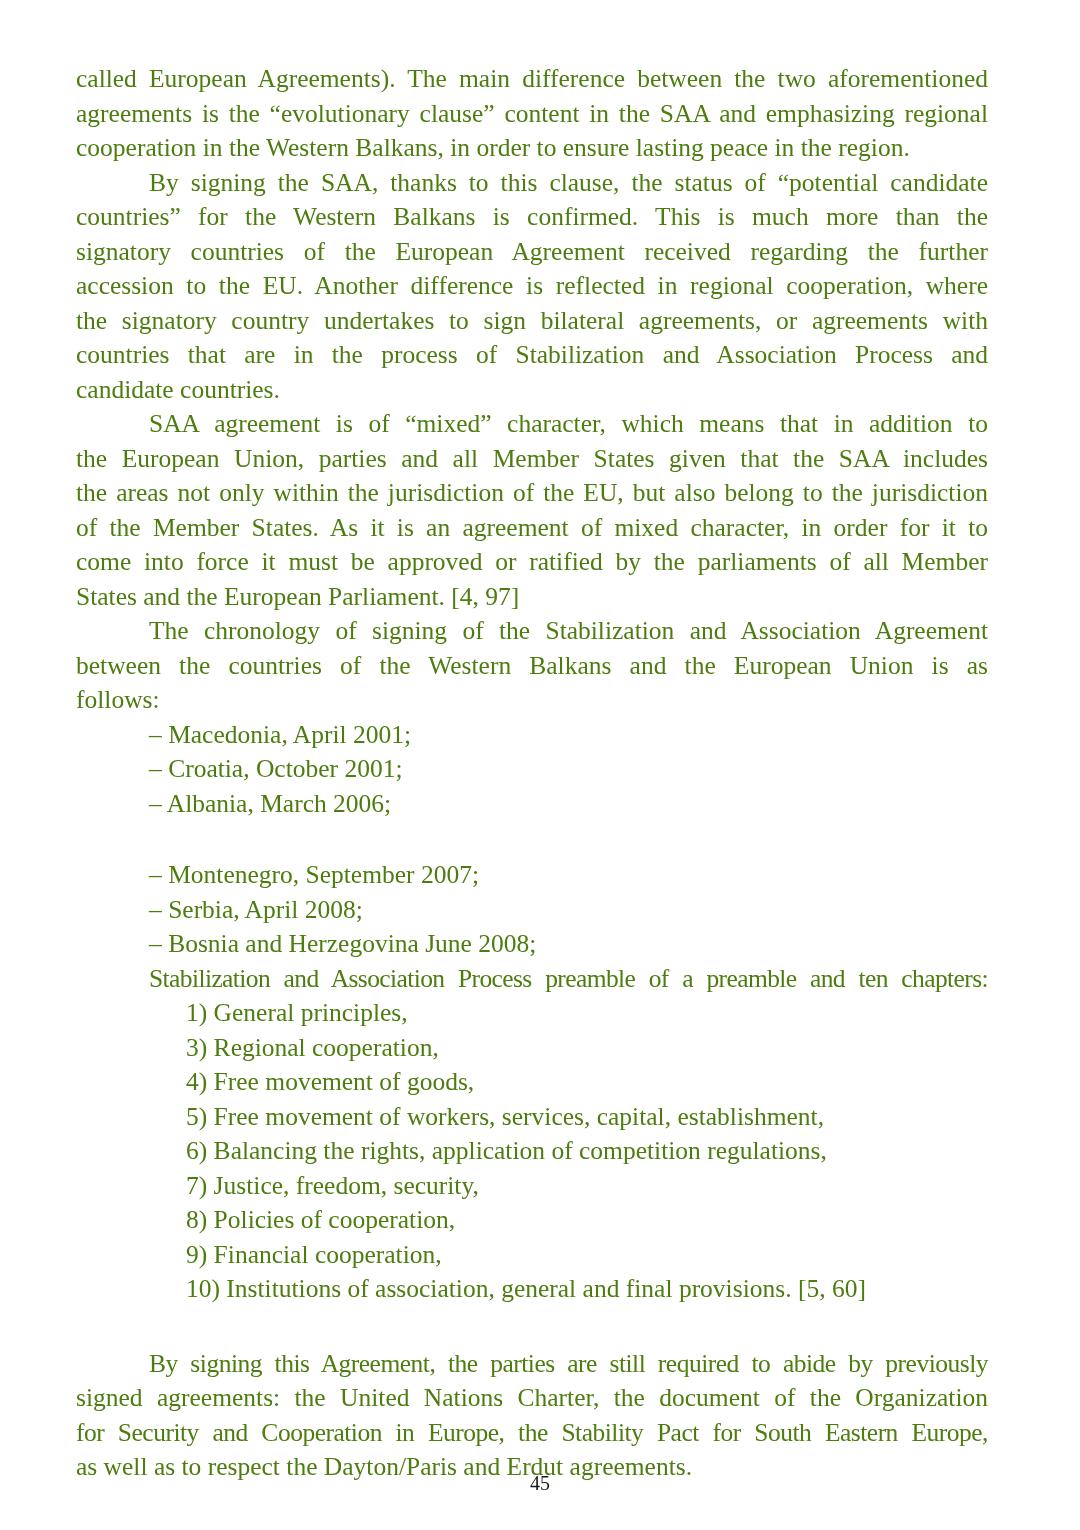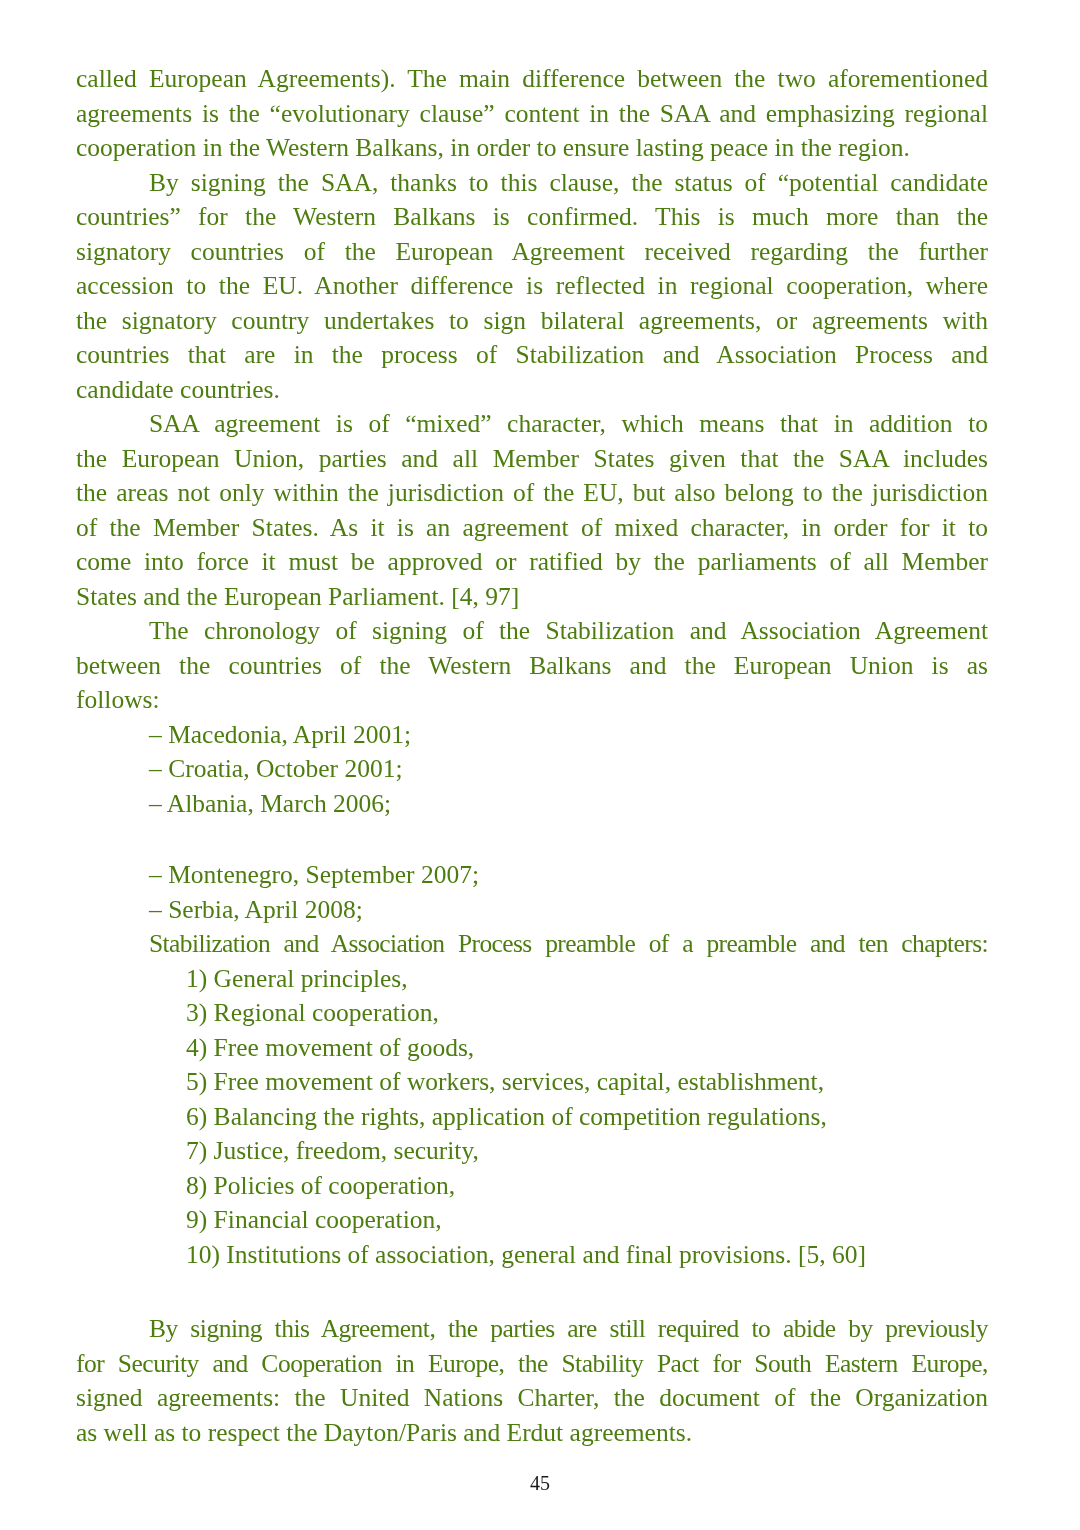--- a/index.html
+++ b/index.html
@@ -57,37 +57,38 @@
     <div class="line">between the countries of the Western Balkans and the European Union is as</div>
     <div class="line last">follows:</div>
   </div>
 
   <div>
     <div class="line dash-item" style="padding-left:73px;">– Macedonia, April 2001;</div>
     <div class="line dash-item" style="padding-left:73px;">– Croatia, October 2001;</div>
     <div class="line dash-item" style="padding-left:73px;">– Albania, March 2006;</div>
     <div class="line dash-item" style="padding-left:73px;margin-top:37px;">– Montenegro, September 2007;</div>
     <div class="line dash-item" style="padding-left:73px;">– Serbia, April 2008;</div>
+    <div class="line dash-item" style="padding-left:73px;">– Bosnia and Herzegovina June 2008;</div>
   </div>
 
   <div class="line indent" style="letter-spacing:-0.6px;">Stabilization and Association Process preamble of a preamble and ten chapters:</div>
 
   <div>
     <div class="line list-num">1) General principles,</div>
     <div class="line list-num">3) Regional cooperation,</div>
     <div class="line list-num">4) Free movement of goods,</div>
     <div class="line list-num">5) Free movement of workers, services, capital, establishment,</div>
     <div class="line list-num">6) Balancing the rights, application of competition regulations,</div>
     <div class="line list-num">7) Justice, freedom, security,</div>
     <div class="line list-num">8) Policies of cooperation,</div>
     <div class="line list-num">9) Financial cooperation,</div>
     <div class="line list-num">10) Institutions of association, general and final provisions. [5, 60]</div>
   </div>
 
   <div>
     <div class="line indent" style="letter-spacing:-0.5px;margin-top:40px;">By signing this Agreement, the parties are still required to abide by previously</div>
+    <div class="line">signed agreements: the United Nations Charter, the document of the Organization</div>
     <div class="line" style="letter-spacing:-0.5px;">for Security and Cooperation in Europe, the Stability Pact for South Eastern Europe,</div>
-    <div class="line">signed agreements: the United Nations Charter, the document of the Organization</div>
     <div class="line last">as well as to respect the Dayton/Paris and Erdut agreements.</div>
   </div>
 </div>
 
 <div class="page-number">45</div>
 
 </body></html>

